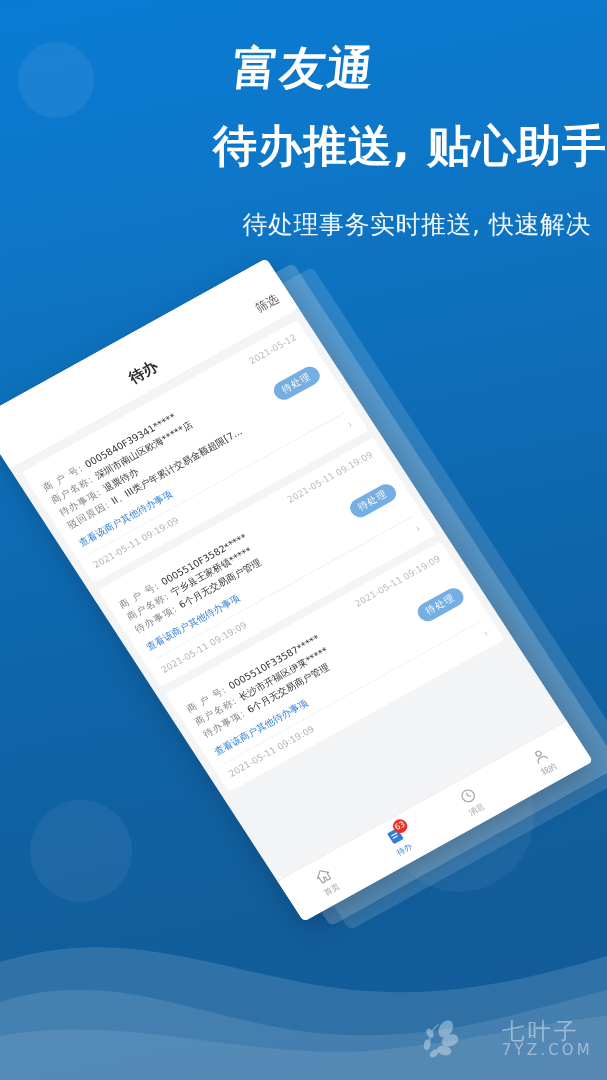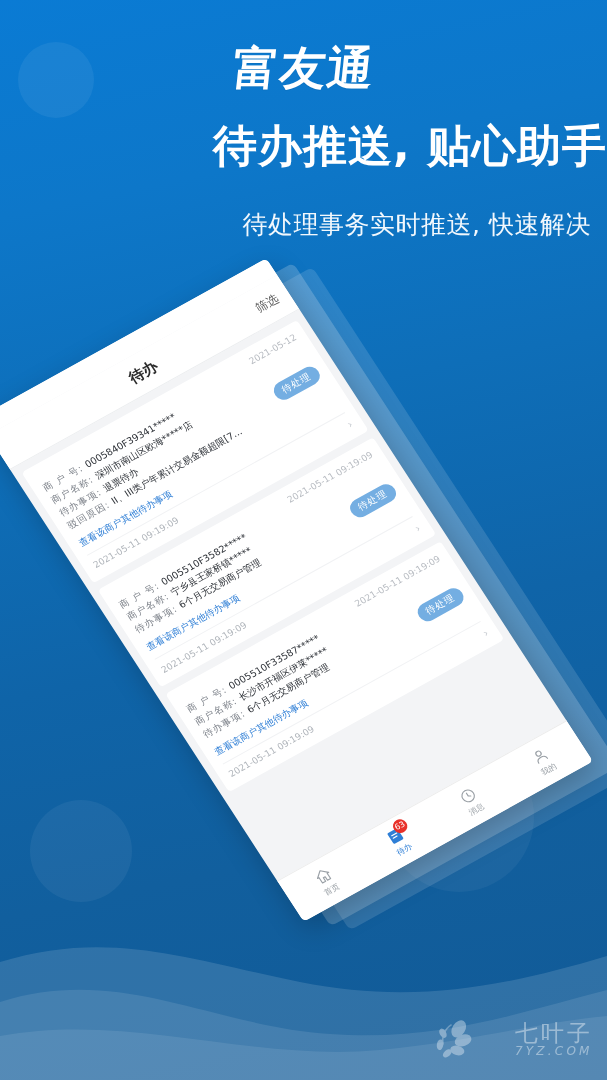--- a/index.html
+++ b/index.html
@@ -270,21 +270,21 @@
     bottom: 18px;
     display: flex;
     align-items: center;
     opacity: 0.42;
     pointer-events: none;
     gap: 32px;
   }
   .wm-logo { width: 46px; height: 46px; margin-right: 7px; }
   .wm-texts { color: #ffffff; line-height: 1.05; }
   .wm-cn { font-size: 23px; letter-spacing: 3px; }
-  .wm-en { font-size: 12px; letter-spacing: 3.2px; font-style: italic; }
+  .wm-en { font-size: 15px; letter-spacing: 3.2px; }
 </style>
 </head>
 <body>
 
 <div class="screen">
 
   <div class="bg-circle circle-tl"></div>
   <div class="bg-circle circle-left"></div>
   <div class="bg-circle circle-right"></div>
 

